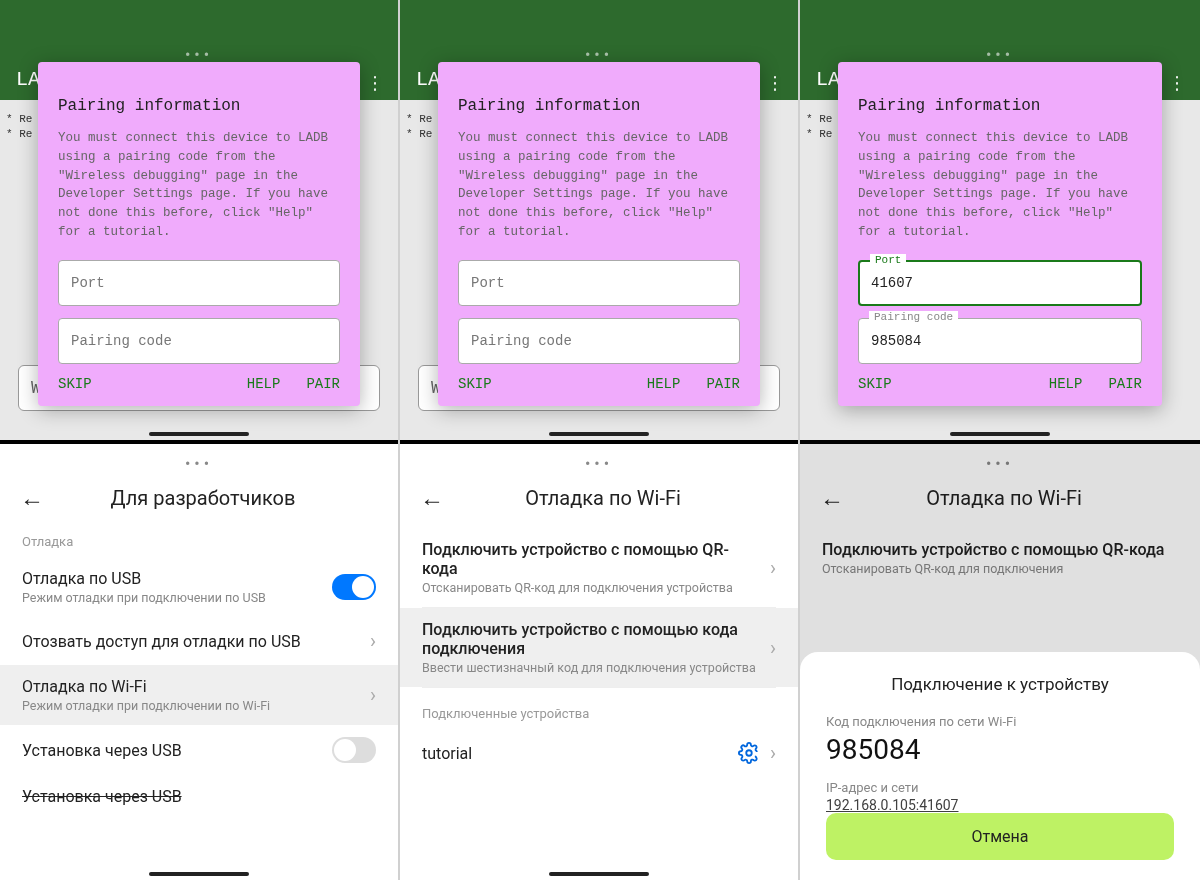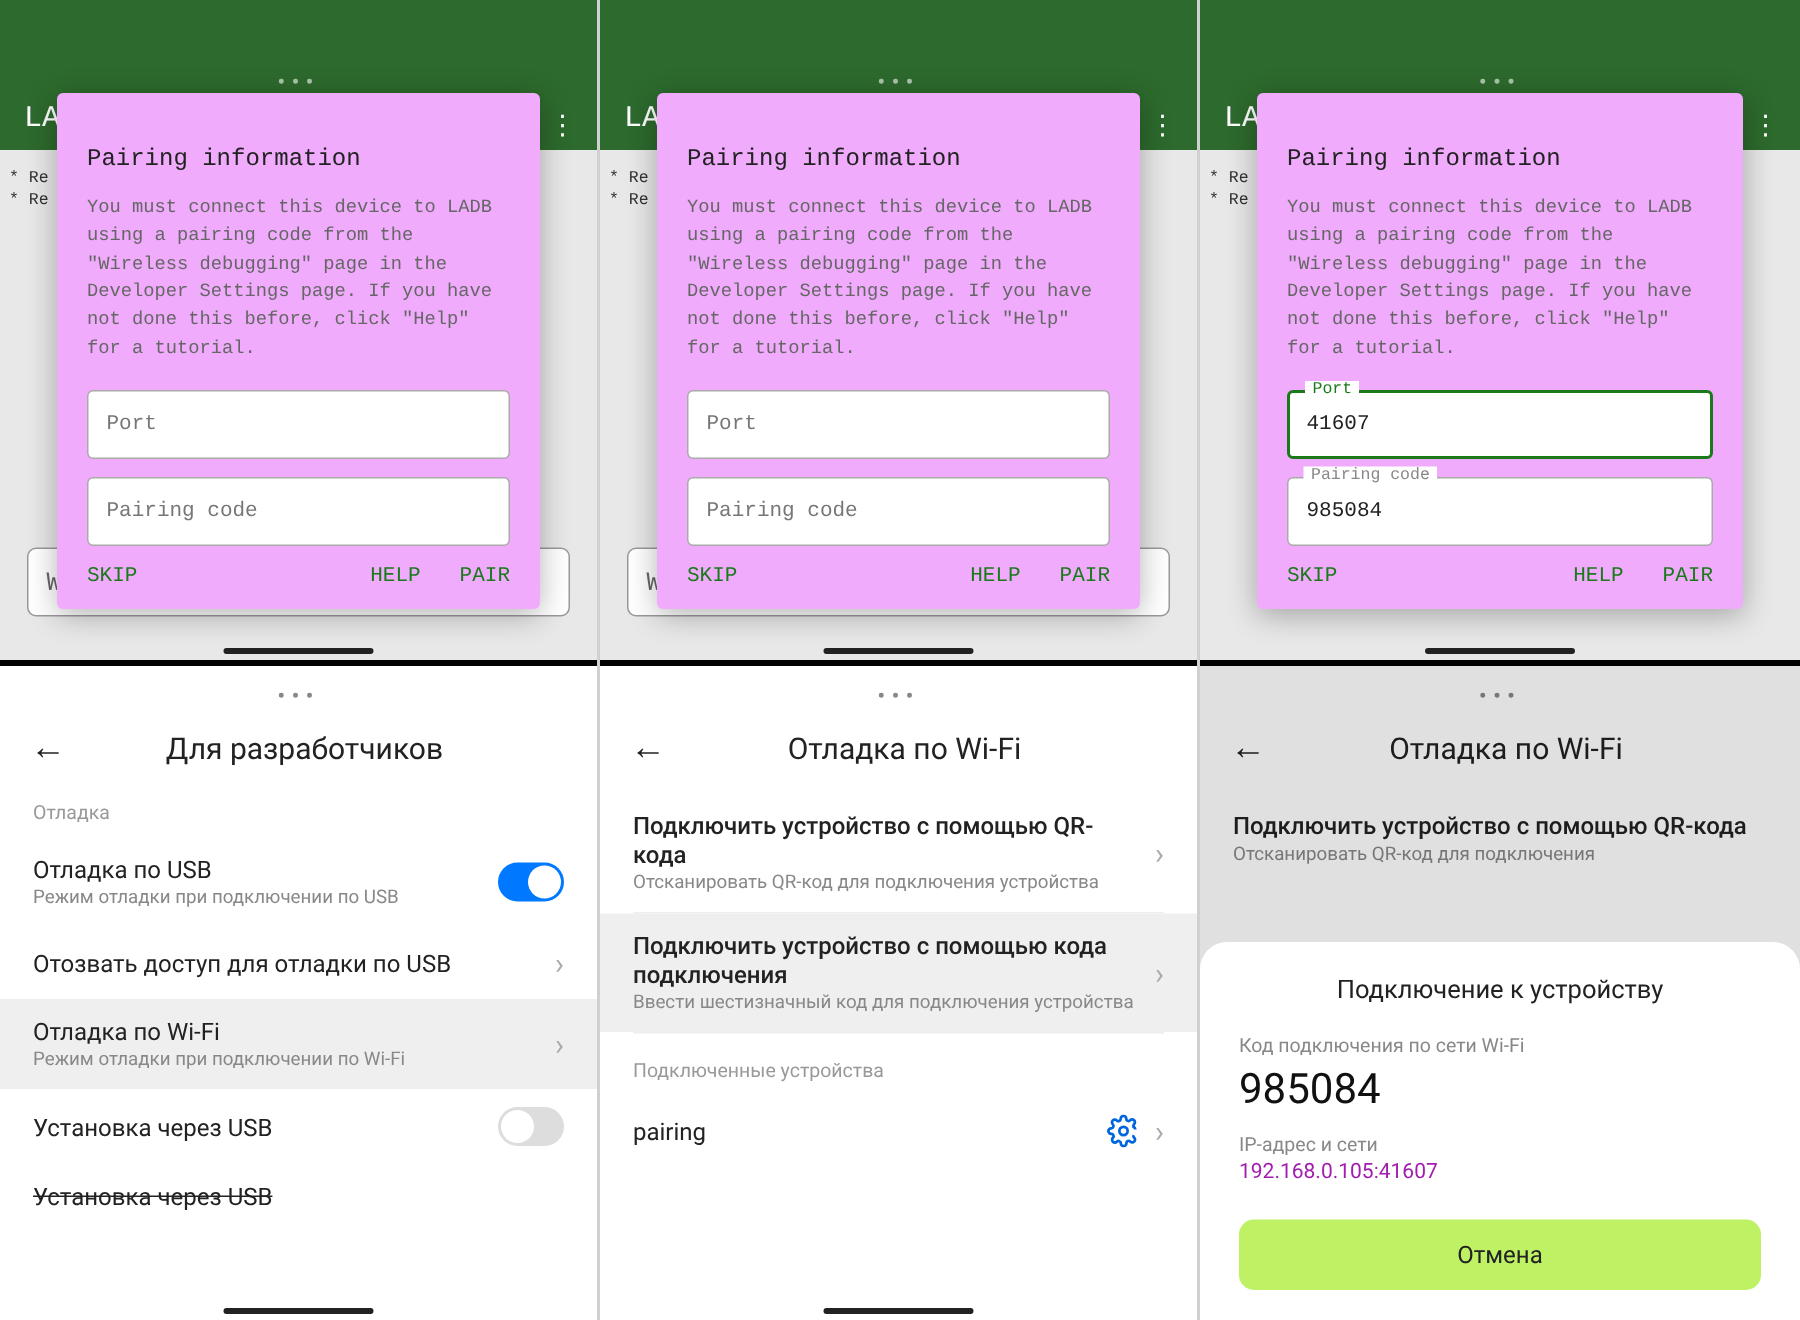--- a/index.html
+++ b/index.html
@@ -275,22 +275,23 @@
   color: #111;
   margin-bottom: 14px;
 }
 .sheet-ip {
   font-size: 13px;
   color: #888;
   margin-bottom: 2px;
 }
 .sheet-ip-val {
   font-size: 14px;
-  color: #a21caf;
-  margin-bottom: 24px;
+  color: #404040;
+  margin-bottom: 0;
+  text-decoration: underline;
 }
 .sheet-btn {
   background: #bef264;
   border-radius: 10px;
   text-align: center;
   padding: 14px;
   font-size: 16px;
   color: #222;
 }
 </style>
@@ -415,21 +416,21 @@
         <div class="setting-text">
           <div class="setting-title" style="font-weight:500">Подключить устройство с помощью кода подключения</div>
           <div class="setting-sub">Ввести шестизначный код для подключения устройства</div>
         </div>
         <span class="chevron">›</span>
       </div>
       <div class="divider"></div>
       <div class="section-label" style="padding-top:18px">Подключенные устройства</div>
       <div class="setting-row">
         <div class="setting-text">
-          <div class="setting-title">pairing</div>
+          <div class="setting-title">tutorial</div>
         </div>
         <svg class="gear-icon" viewBox="0 0 24 24" fill="none" stroke="#0066dd" stroke-width="2">
             <circle cx="12" cy="12" r="3"></circle>
             <path d="M19.4 15a1.65 1.65 0 0 0 .33 1.82l.06.06a2 2 0 1 1-2.83 2.83l-.06-.06a1.65 1.65 0 0 0-1.82-.33 1.65 1.65 0 0 0-1 1.51V21a2 2 0 0 1-4 0v-.09A1.65 1.65 0 0 0 9 19.4a1.65 1.65 0 0 0-1.82.33l-.06.06a2 2 0 1 1-2.83-2.83l.06-.06a1.65 1.65 0 0 0 .33-1.82 1.65 1.65 0 0 0-1.51-1H3a2 2 0 0 1 0-4h.09A1.65 1.65 0 0 0 4.6 9a1.65 1.65 0 0 0-.33-1.82l-.06-.06a2 2 0 1 1 2.83-2.83l.06.06a1.65 1.65 0 0 0 1.82.33H9a1.65 1.65 0 0 0 1-1.51V3a2 2 0 0 1 4 0v.09a1.65 1.65 0 0 0 1 1.51 1.65 1.65 0 0 0 1.82-.33l.06-.06a2 2 0 1 1 2.83 2.83l-.06.06a1.65 1.65 0 0 0-.33 1.82V9c.37.15.68.42.88.76.2.34.3.73.3 1.13"></path>
           </svg>
         <span class="chevron">›</span>
       </div>
       <div class="handle"></div>
     </div>
   </div>

